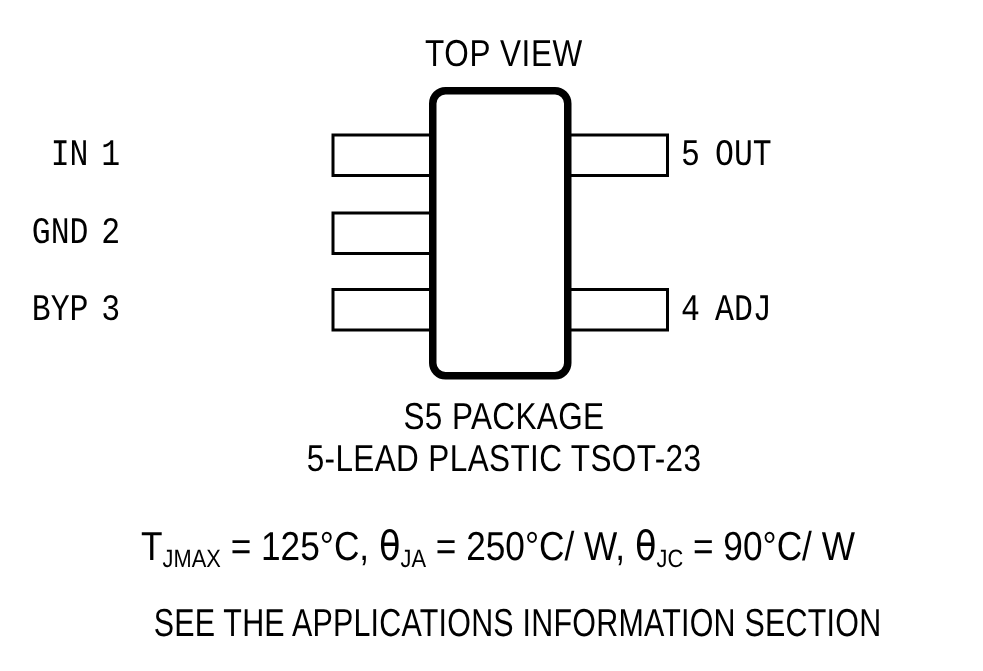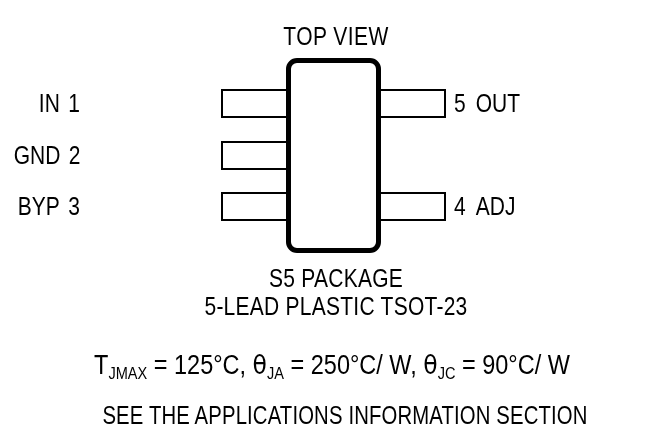--- a/index.html
+++ b/index.html
@@ -33,20 +33,21 @@
     transform: scaleX(0.84);
     transform-origin: 50% 50%;
   }
 
   
   #package-diagram {
     left: 0;
     top: 0;
     width: 521px;
     height: 270px;
+    font-family: Liberation Mono, monospace;
   }
 
   
   #package-body {
     left: 286px;
     top: 58px;
     width: 95px;
     height: 195px;
     border: 5px solid #000;
     border-radius: 11px;

